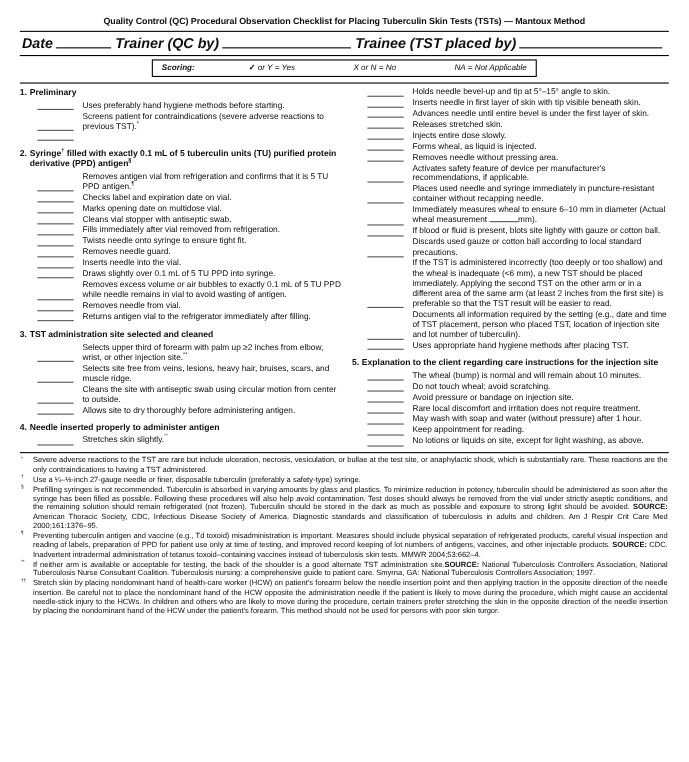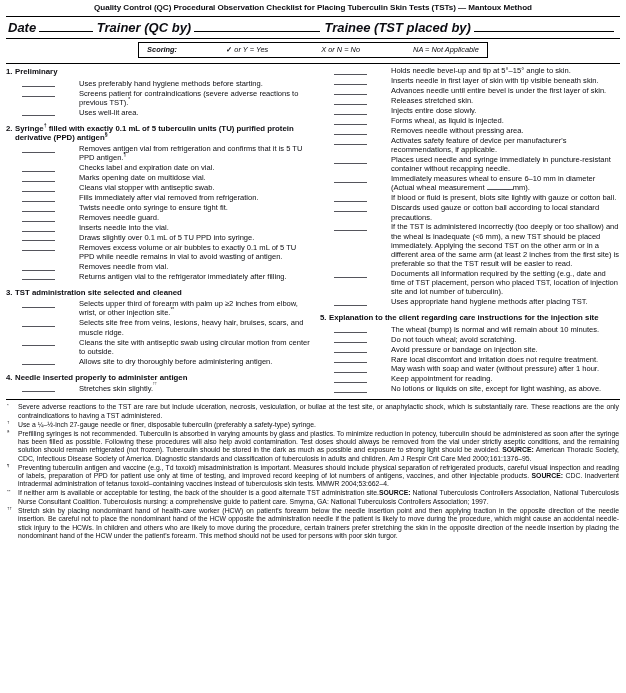--- a/index.html
+++ b/index.html
@@ -11,21 +11,21 @@
     width: 626px;
     height: 693px;
     font-family: "Liberation Sans", sans-serif;
     color: #0d0d12;
     overflow: hidden;
     position: relative;
   }
   .page {
     width: 626px;
     height: 693px;
-    padding: 0;
+    padding: 12px;
     box-sizing: border-box;
     position: relative;
     border-radius: 15px;
   }
 
   
   .doc-title {
     text-align: center;
     font-size: 8.1px;
     font-weight: bold;
@@ -109,22 +109,21 @@
   }
   .sec-head:first-child { margin-top: 1px; }
   .sec-num { flex: none; margin-right: 2.5px; }
   .sec-txt { flex: 1; }
 
   .item {
     display: flex;
     font-size: 7.55px;
     line-height: 1.215;
     margin-bottom: 0.8px;
-    align-items: flex-start;
-    gap: 16px;
+    align-items: flex-end;
   }
   .item-blank {
     flex: none;
     width: 33px;
     border-bottom: 0.9px solid #55555c;
     height: 7.5px;
     margin-right: 8px;
     margin-left: 16px;
   }
   .col-right .item-blank { margin-left: 14px; }
@@ -207,21 +206,20 @@
         <div class="item">
           <span class="item-blank"></span>
           <span class="item-txt">Uses preferably hand hygiene methods before starting.</span>
         </div>
         <div class="item">
           <span class="item-blank"></span>
           <span class="item-txt">Screens patient for contraindications (severe adverse reactions to previous TST).<sup>*</sup></span>
         </div>
         <div class="item">
           <span class="item-blank"></span>
-          <span class="item-txt">Uses well-lit area.</span>
         </div>
         <div class="sec-head">
           <span class="sec-num">2.</span>
           <span class="sec-txt">Syringe<sup>†</sup> filled with exactly 0.1 mL of 5 tuberculin units (TU) purified protein derivative (PPD) antigen<sup>§</sup></span>
         </div>
         <div class="item">
           <span class="item-blank"></span>
           <span class="item-txt">Removes antigen vial from refrigeration and confirms that it is 5 TU PPD antigen.<sup>¶</sup></span>
         </div>
         <div class="item">

